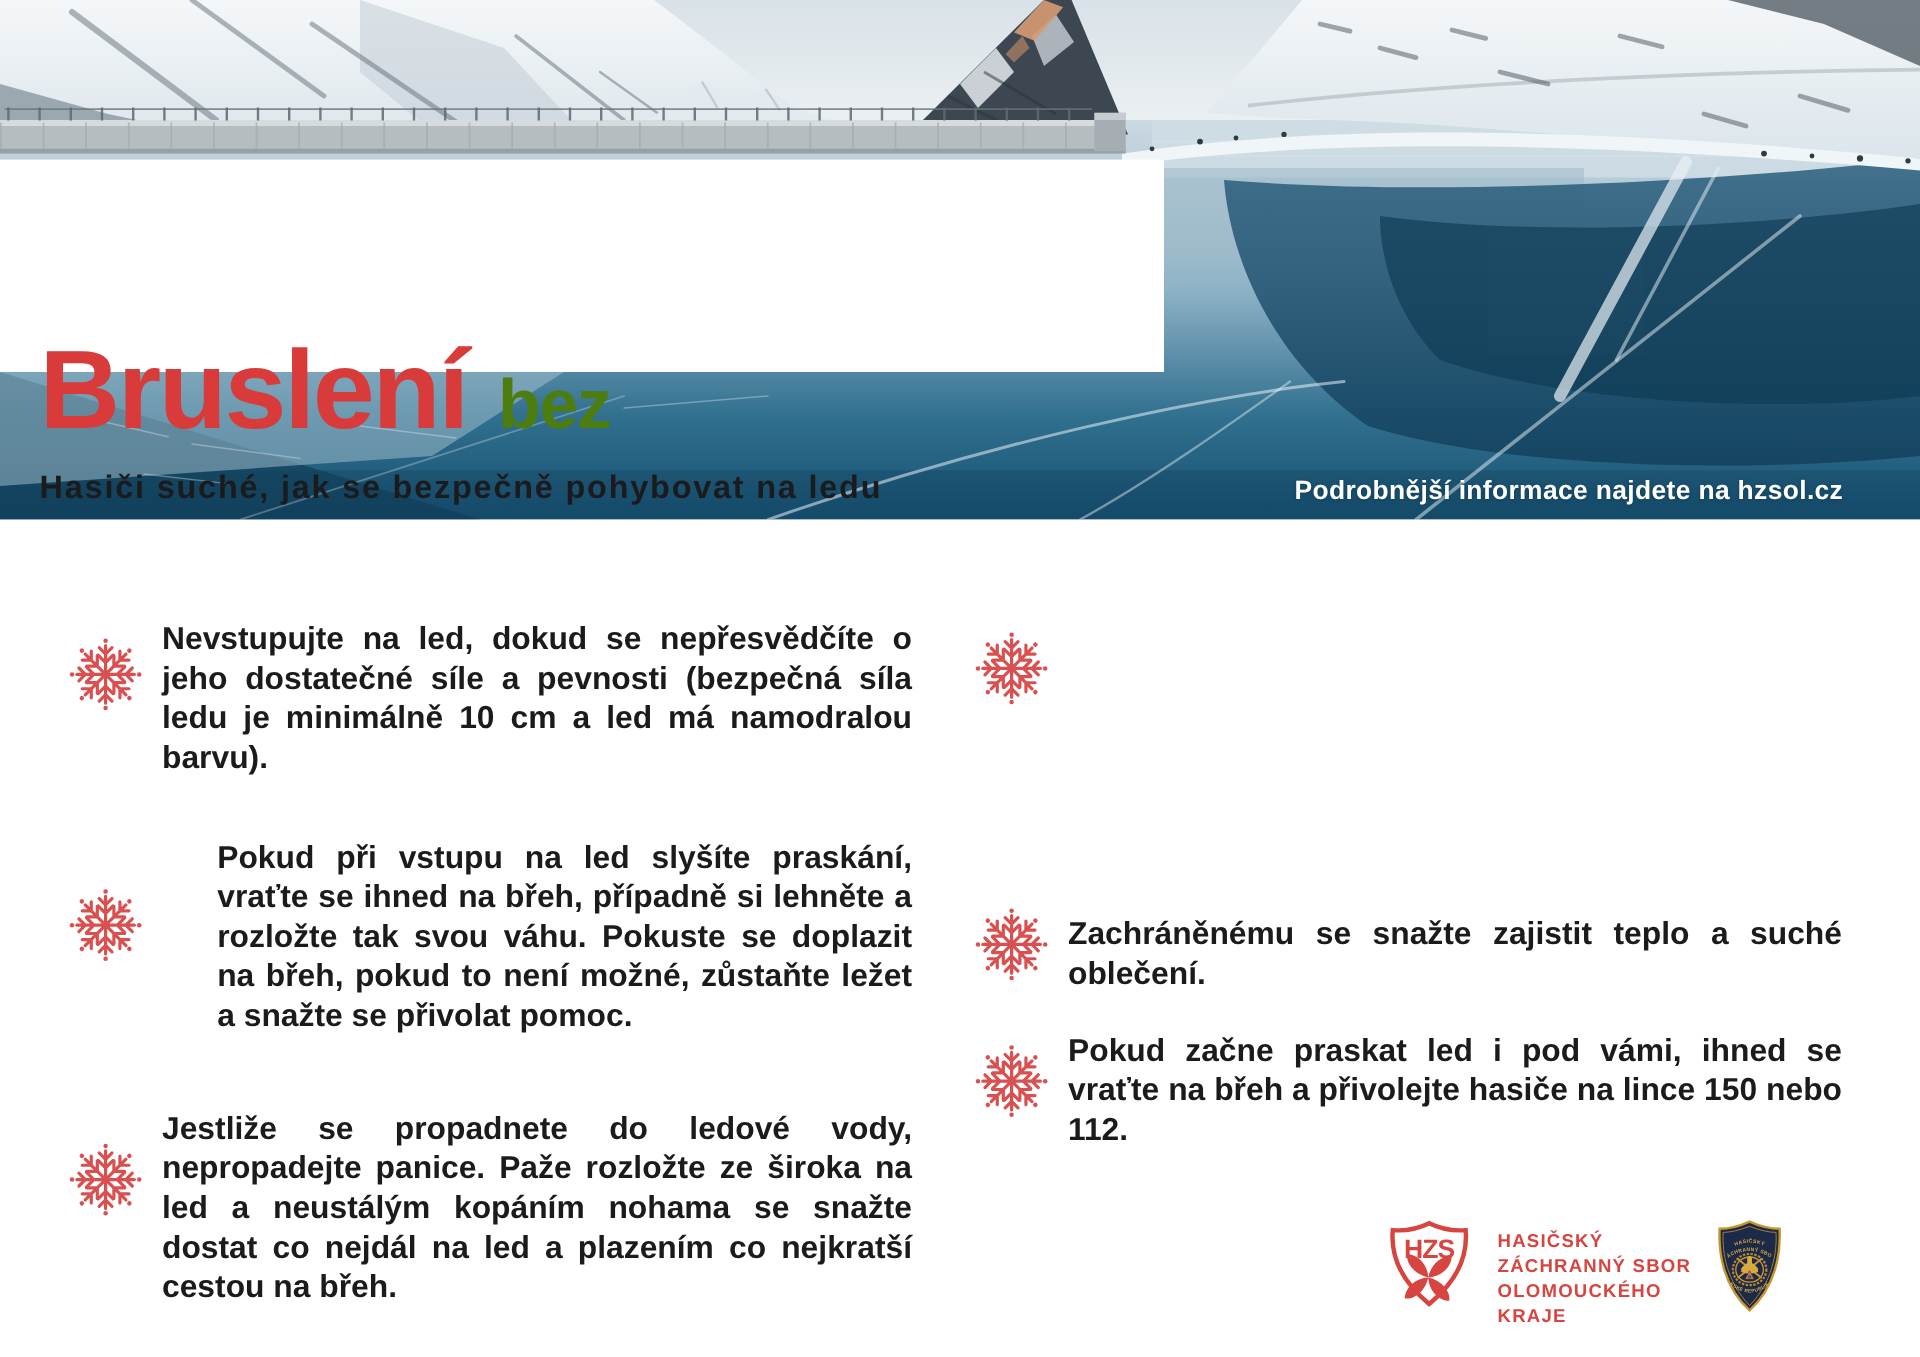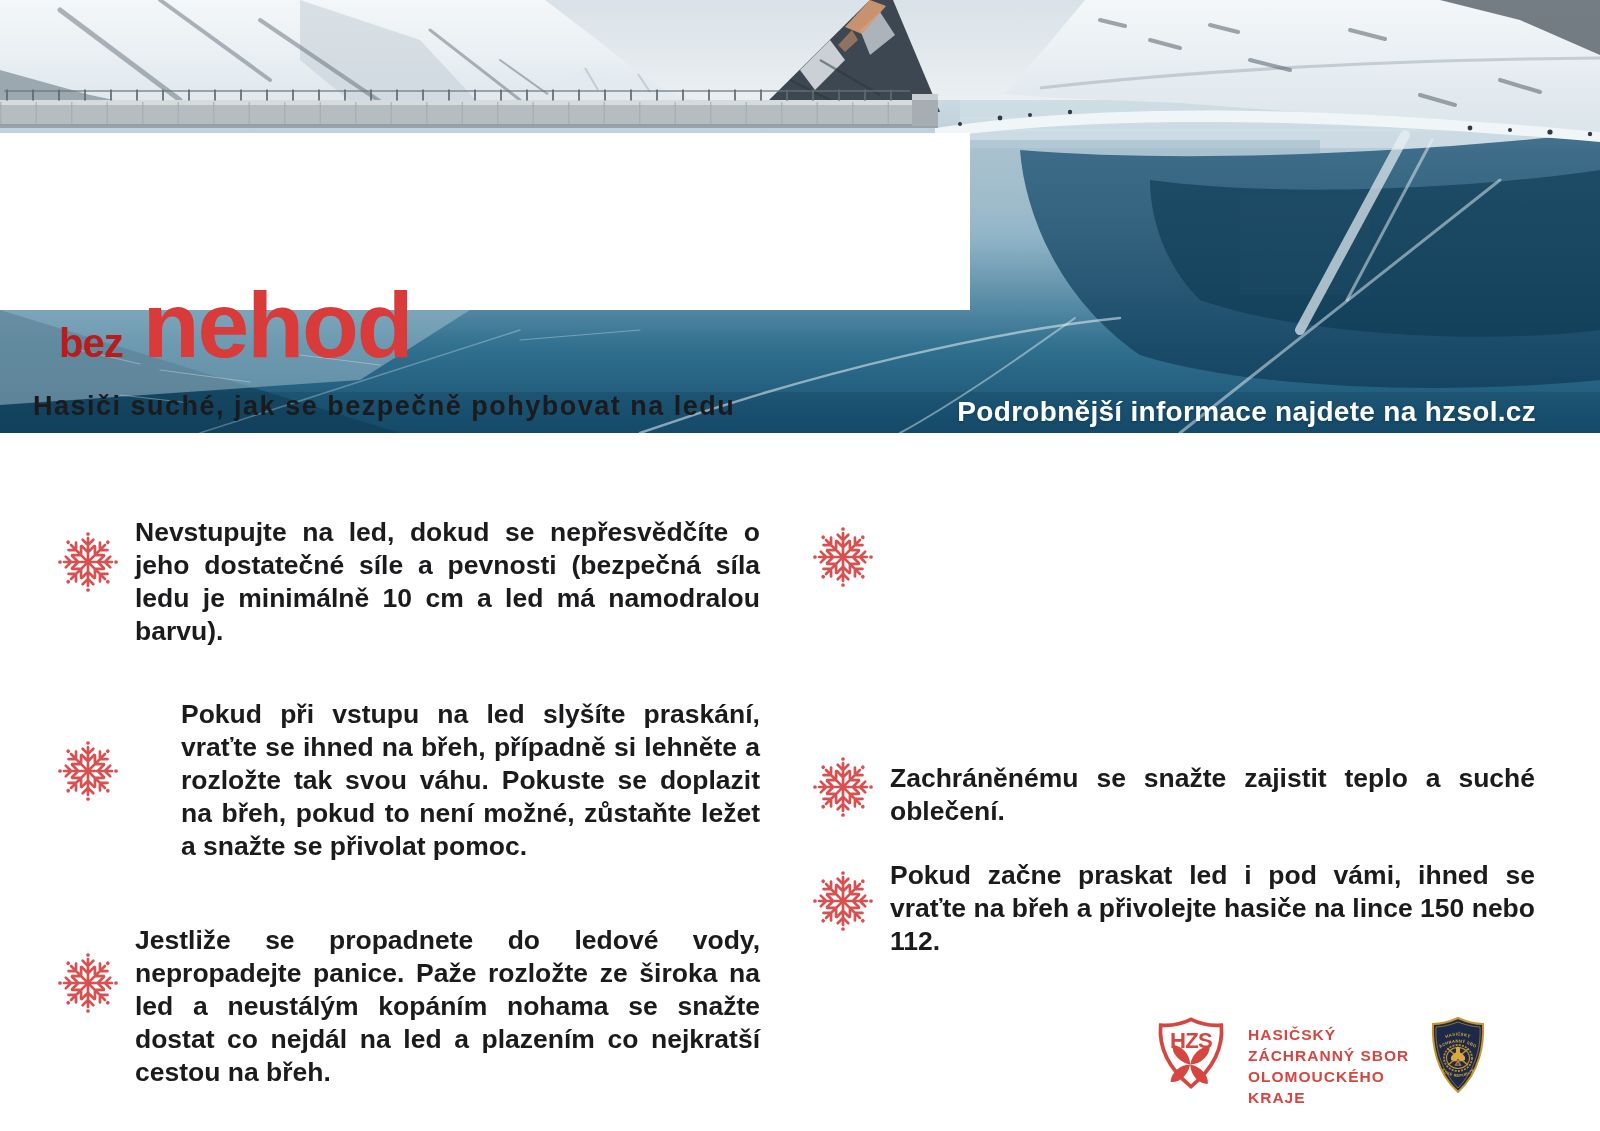--- a/index.html
+++ b/index.html
@@ -14,30 +14,30 @@
     position:absolute; left:0; top:133px; width:970px; height:177px;
     background:#ffffff;
   }
   .main-title{
     position:absolute; left:33px; top:146px; margin:0;
     display:flex; align-items:baseline; white-space:nowrap;
     font-weight:bold; letter-spacing:-2px; line-height:1;
   }
   .main-title .t-big{font-size:93px;}
   .main-title .t-red{color:#d93b3b;}
-  .main-title .t-bez{font-size:40px; color:#b91c1c; margin:0 20px 0 26px; letter-spacing:-1px;}
+  .main-title .t-bez{font-size:58px; color:#4d7c0f; margin:0 20px 0 26px; letter-spacing:-1px;}
   .subtitle{
     position:absolute; left:33px; top:258px; margin:0;
     font-size:27px; color:#1b1b1d; letter-spacing:1.5px; white-space:nowrap;
   }
   .subtitle b{font-weight:bold;}
   .subtitle span{font-weight:bold;}
   .info-note{
     position:absolute; right:64px; top:396px;
-    color:#ffffff; font-weight:bold; font-size:28px; letter-spacing:.3px;
+    color:#ffffff; font-weight:bold; font-size:22px; letter-spacing:.3px;
     text-shadow:0 1px 3px rgba(10,40,60,.45);
   }
   
   .tip{position:absolute; display:flex;}
   .tip .sf-wrap{flex:0 0 95px; display:flex; justify-content:center; align-items:flex-start;}
   .tip svg.sf{width:64px;height:64px;color:#d95050;}
   .tip p{
     flex:1; margin:0; font-size:26.5px; line-height:33px; font-weight:bold;
     color:#1b1b1d; text-align:justify;
   }
@@ -179,22 +179,22 @@
       <path d="M0,113 H938" stroke="#a3abb0" stroke-width="22" stroke-dasharray="1.5 34" opacity="0.7"></path>
       <rect x="0" y="124" width="938" height="4" fill="#8d979d" opacity="0.8"></rect>
       <rect x="912" y="94" width="26" height="32" fill="#a6aeb3"></rect>
       <rect x="912" y="94" width="26" height="6" fill="#c6ccd0"></rect>
       <path d="M4,91 H910" stroke="#6a757c" stroke-width="1.5" opacity="0.8"></path>
       <path d="M6,95 H908" stroke="#5f6a71" stroke-width="11" stroke-dasharray="2 24" opacity="0.85"></path>
     </svg>
 
     <div class="title-band">
       <h1 class="main-title">
+        <span class="t-big t-red">Bruslení</span>
         <span class="t-bez">bez</span>
-        <span class="t-big t-red">nehod</span>
       </h1>
       <p class="subtitle"><b>Hasiči suché,</b><span> jak se bezpečně pohybovat na ledu</span></p>
     </div>
 
     <div class="info-note">Podrobnější informace najdete na hzsol.cz</div>
   </div>
 
   <main>
 
     <div class="tip" id="tipL1">

